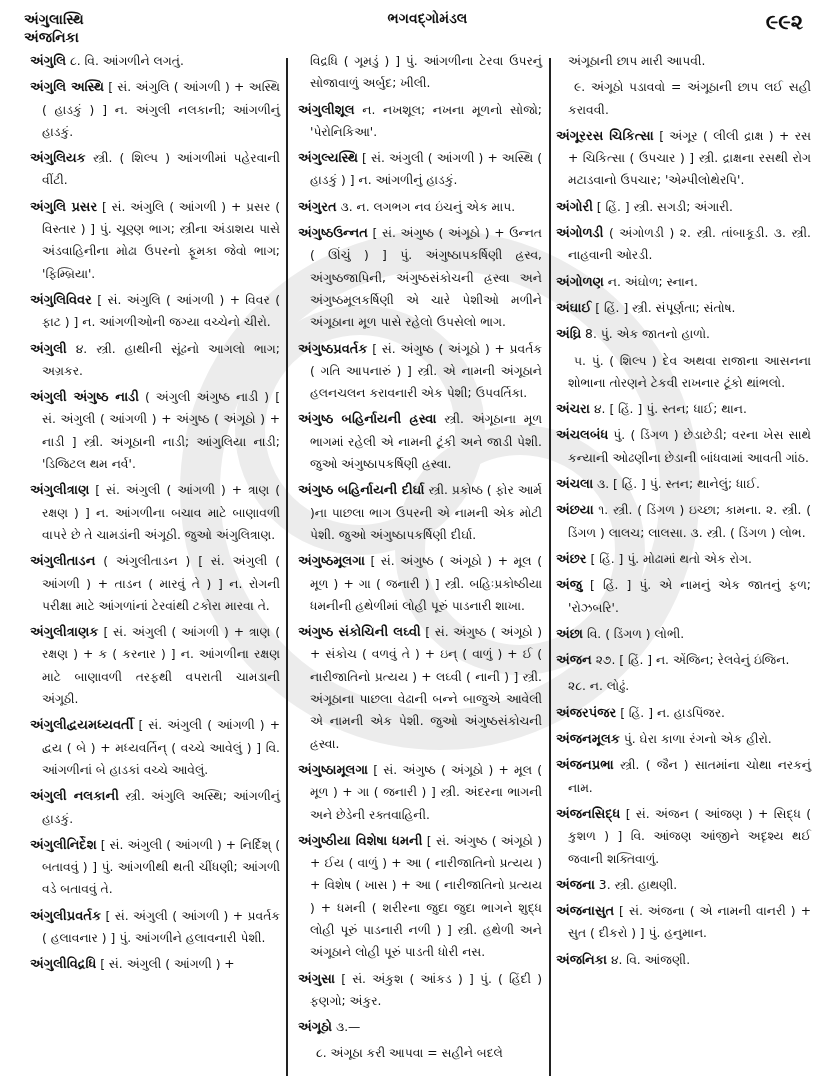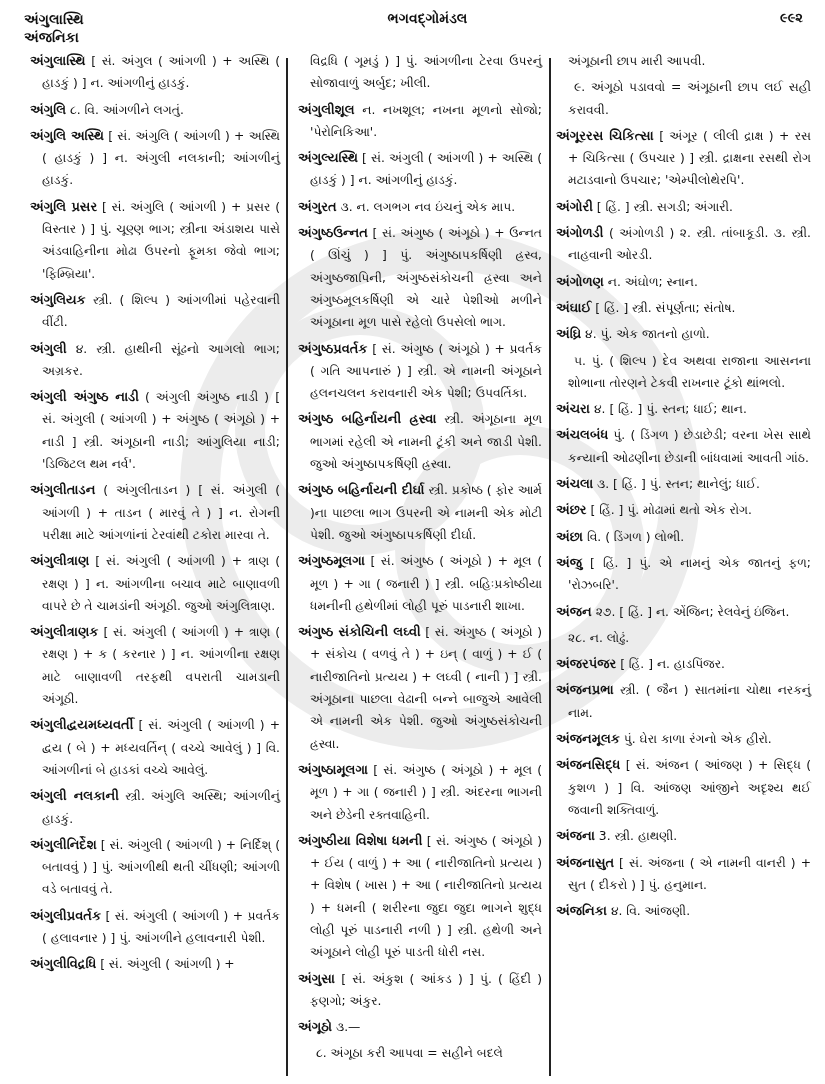--- a/index.html
+++ b/index.html
@@ -11,21 +11,21 @@
   }
   .watermark {
     position: absolute; left: 180px; top: 230px; width: 520px; height: 520px;
     pointer-events: none; opacity: 0.07;
   }
   .header {
     position: absolute; left: 0; top: 0; width: 825px; height: 52px;
   }
   .guide { position: absolute; left: 24px; top: 10px; font-size: 14px; font-weight: bold; line-height: 18px; }
   .title { position: absolute; left: 0; width: 825px; top: 10px; text-align: center; font-size: 14px; font-weight: bold; margin-left: 15px; }
-  .pageno { position: absolute; right: 22px; top: 10px; font-size: 13px; font-weight: bold; }
+  .pageno { position: absolute; right: 22px; top: 10px; font-size: 21px; font-weight: bold; }
   .columns { position: absolute; top: 50px; left: 0; width: 825px; height: 1034px; }
   .col {
     position: absolute; top: 0; bottom: 0;
     font-size: 12.3px; line-height: 22.3px; text-align: justify;
   }
   .col1 { left: 30px; width: 250px; }
   .col2 { left: 298px; width: 244px; }
   .col3 { left: 556px; width: 255px; }
   .rule { position: absolute; top: 8px; bottom: 8px; width: 1.5px; background: #222; }
   .rule1 { left: 286px; }
@@ -51,29 +51,29 @@
     <div>અંજનિકા</div>
   </div>
   <div class="title">ભગવદ્ગોમંડલ</div>
   <div class="pageno">૯૯૨</div>
 </div>
 
 <div class="columns">
   <div class="rule rule1"></div>
   <div class="rule rule2"></div>
   <div class="col col1">
-      <div class="entry"><span class="hw">અંગુલાસ્થિ</span> <span class="body">[ સં. અંગુલ ( આંગળી ) + અસ્થિ ( હાડકું ) ] ન. આંગળીનું હાડકું.</span></div>
       <div class="entry"><span class="hw">અંગુલિ</span> <span class="body">૮. વિ. આંગળીને લગતું.</span></div>
       <div class="entry"><span class="hw">અંગુલિ અસ્થિ</span> <span class="body">[ સં. અંગુલિ ( આંગળી ) + અસ્થિ ( હાડકું ) ] ન. અંગુલી નલકાની; આંગળીનું હાડકું.</span></div>
+      <div class="entry"><span class="hw">અંગુલિયક</span> <span class="body">સ્ત્રી. ( શિલ્પ ) આંગળીમાં પહેરવાની વીંટી.</span></div>
       <div class="entry"><span class="hw">અંગુલિ પ્રસર</span> <span class="body">[ સં. અંગુલિ ( આંગળી ) + પ્રસર ( વિસ્તાર ) ] પું. ચૂણ્ણ ભાગ; સ્ત્રીના અંડાશય પાસે અંડવાહિનીના મોઢા ઉપરનો ફૂમકા જેવો ભાગ; 'ફિમ્બ્રિયા'.</span></div>
-      <div class="entry"><span class="hw">અંગુલિયક</span> <span class="body">સ્ત્રી. ( શિલ્પ ) આંગળીમાં પહેરવાની વીંટી.</span></div>
+      <div class="entry"><span class="hw">અંગુલિવિવર</span> <span class="body">[ સં. અંગુલિ ( આંગળી ) + વિવર ( ફાટ ) ] ન. આંગળીઓની જગ્યા વચ્ચેનો ચીરો.</span></div>
       <div class="entry"><span class="hw">અંગુલી</span> <span class="body">૪. સ્ત્રી. હાથીની સૂંઢનો આગલો ભાગ; અગ્રકર.</span></div>
       <div class="entry"><span class="hw">અંગુલી અંગુષ્ઠ નાડી</span> <span class="body">( અંગુલી અંગુષ્ઠ નાડી ) [ સં. અંગુલી ( આંગળી ) + અંગુષ્ઠ ( અંગૂઠો ) + નાડી ] સ્ત્રી. અંગૂઠાની નાડી; આંગુલિયા નાડી; 'ડિજિટલ થમ નર્વ'.</span></div>
+      <div class="entry"><span class="hw">અંગુલીત્રાણ</span> <span class="body">[ સં. અંગુલી ( આંગળી ) + ત્રાણ ( રક્ષણ ) ] ન. આંગળીના બચાવ માટે બાણાવળી વાપરે છે તે ચામડાંની અંગૂઠી. જુઓ અંગુલિત્રાણ.</span></div>
       <div class="entry"><span class="hw">અંગુલીતાડન</span> <span class="body">( અંગુલીતાડન ) [ સં. અંગુલી ( આંગળી ) + તાડન ( મારવું તે ) ] ન. રોગની પરીક્ષા માટે આંગળાંનાં ટેરવાંથી ટકોરા મારવા તે.</span></div>
-      <div class="entry"><span class="hw">અંગુલીત્રાણ</span> <span class="body">[ સં. અંગુલી ( આંગળી ) + ત્રાણ ( રક્ષણ ) ] ન. આંગળીના બચાવ માટે બાણાવળી વાપરે છે તે ચામડાંની અંગૂઠી. જુઓ અંગુલિત્રાણ.</span></div>
       <div class="entry"><span class="hw">અંગુલીત્રાણક</span> <span class="body">[ સં. અંગુલી ( આંગળી ) + ત્રાણ ( રક્ષણ ) + ક ( કરનાર ) ] ન. આંગળીના રક્ષણ માટે બાણાવળી તરફથી વપરાતી ચામડાની અંગૂઠી.</span></div>
       <div class="entry"><span class="hw">અંગુલીદ્વયમધ્યવર્તી</span> <span class="body">[ સં. અંગુલી ( આંગળી ) + દ્વય ( બે ) + મધ્યવર્તિન્ ( વચ્ચે આવેલું ) ] વિ. આંગળીનાં બે હાડકાં વચ્ચે આવેલું.</span></div>
       <div class="entry"><span class="hw">અંગુલી નલકાની</span> <span class="body">સ્ત્રી. અંગુલિ અસ્થિ; આંગળીનું હાડકું.</span></div>
       <div class="entry"><span class="hw">અંગુલીનિર્દેશ</span> <span class="body">[ સં. અંગુલી ( આંગળી ) + નિર્દિશ્ ( બતાવવું ) ] પું. આંગળીથી થતી ચીંધણી; આંગળી વડે બતાવવું તે.</span></div>
       <div class="entry"><span class="hw">અંગુલીપ્રવર્તક</span> <span class="body">[ સં. અંગુલી ( આંગળી ) + પ્રવર્તક ( હલાવનાર ) ] પું. આંગળીને હલાવનારી પેશી.</span></div>
       <div class="entry"><span class="hw">અંગુલીવિદ્રધિ</span> <span class="body">[ સં. અંગુલી ( આંગળી ) +</span></div>
     </div>
   <div class="col col2">
       <div class="entry cont"><span class="body">વિદ્રધિ ( ગૂમડું ) ] પું. આંગળીના ટેરવા ઉપરનું સોજાવાળું અર્બુદ; ખીલી.</span></div>
       <div class="entry"><span class="hw">અંગુલીશૂલ</span> <span class="body">ન. નખશૂલ; નખના મૂળનો સોજો; 'પેરોનિકિઆ'.</span></div>
@@ -92,31 +92,32 @@
       <div class="entry sub"><span class="body">૮. અંગૂઠા કરી આપવા = સહીને બદલે</span></div>
     </div>
   <div class="col col3">
       <div class="entry cont"><span class="body">અંગૂઠાની છાપ મારી આપવી.</span></div>
       <div class="entry sub"><span class="body">૯. અંગૂઠો પડાવવો = અંગૂઠાની છાપ લઈ સહી કરાવવી.</span></div>
       <div class="entry"><span class="hw">અંગૂરરસ ચિકિત્સા</span> <span class="body">[ અંગૂર ( લીલી દ્રાક્ષ ) + રસ + ચિકિત્સા ( ઉપચાર ) ] સ્ત્રી. દ્રાક્ષના રસથી રોગ મટાડવાનો ઉપચાર; 'એમ્પીલોથેરપિ'.</span></div>
       <div class="entry"><span class="hw">અંગોરી</span> <span class="body">[ હિં. ] સ્ત્રી. સગડી; અંગારી.</span></div>
       <div class="entry"><span class="hw">અંગોળડી</span> <span class="body">( અંગોળડી ) ૨. સ્ત્રી. તાંબાકૂડી. ૩. સ્ત્રી. નાહવાની ઓરડી.</span></div>
       <div class="entry"><span class="hw">અંગોળણ</span> <span class="body">ન. અંઘોળ; સ્નાન.</span></div>
       <div class="entry"><span class="hw">અંઘાઈ</span> <span class="body">[ હિં. ] સ્ત્રી. સંપૂર્ણતા; સંતોષ.</span></div>
-      <div class="entry"><span class="hw">અંઘ્રિ</span> <span class="body">૪. પું. એક જાતનો હાળો.</span></div>
+      <div class="entry"><span class="hw">અંઘ્રિ</span> <span class="body">8. પું. એક જાતનો હાળો.</span></div>
       <div class="entry sub"><span class="body">૫. પું. ( શિલ્પ ) દેવ અથવા રાજાના આસનના શોભાના તોરણને ટેકવી રાખનાર ટૂંકો થાંભલો.</span></div>
       <div class="entry"><span class="hw">અંચરા</span> <span class="body">૪. [ હિં. ] પું. સ્તન; ધાઈ; થાન.</span></div>
       <div class="entry"><span class="hw">અંચલબંધ</span> <span class="body">પું. ( ડિંગળ ) છેડાછેડી; વરના ખેસ સાથે કન્યાની ઓઢણીના છેડાની બાંધવામાં આવતી ગાંઠ.</span></div>
       <div class="entry"><span class="hw">અંચલા</span> <span class="body">૩. [ હિં. ] પું. સ્તન; થાનેલું; ધાઈ.</span></div>
+      <div class="entry"><span class="hw">અંછયા</span> <span class="body">૧. સ્ત્રી. ( ડિંગળ ) ઇચ્છા; કામના. ૨. સ્ત્રી. ( ડિંગળ ) લાલચ; લાલસા. ૩. સ્ત્રી. ( ડિંગળ ) લોભ.</span></div>
       <div class="entry"><span class="hw">અંછર</span> <span class="body">[ હિં. ] પું. મોઢામાં થતો એક રોગ.</span></div>
+      <div class="entry"><span class="hw">અંજુ</span> <span class="body">[ હિં. ] પું. એ નામનું એક જાતનું ફળ; 'રોઝબરિ'.</span></div>
       <div class="entry"><span class="hw">અંછા</span> <span class="body">વિ. ( ડિંગળ ) લોભી.</span></div>
-      <div class="entry"><span class="hw">અંજુ</span> <span class="body">[ હિં. ] પું. એ નામનું એક જાતનું ફળ; 'રોઝબરિ'.</span></div>
       <div class="entry"><span class="hw">અંજન</span> <span class="body">૨૭. [ હિં. ] ન. એંજિન; રેલવેનું ઇંજિન.</span></div>
       <div class="entry cont"><span class="body">૨૮. ન. લોઢું.</span></div>
       <div class="entry"><span class="hw">અંજરપંજર</span> <span class="body">[ હિં. ] ન. હાડપિંજર.</span></div>
+      <div class="entry"><span class="hw">અંજનમૂલક</span> <span class="body">પું. ઘેરા કાળા રંગનો એક હીરો.</span></div>
       <div class="entry"><span class="hw">અંજનપ્રભા</span> <span class="body">સ્ત્રી. ( જૈન ) સાતમાંના ચોથા નરકનું નામ.</span></div>
-      <div class="entry"><span class="hw">અંજનમૂલક</span> <span class="body">પું. ઘેરા કાળા રંગનો એક હીરો.</span></div>
       <div class="entry"><span class="hw">અંજનસિદ્ધ</span> <span class="body">[ સં. અંજન ( આંજણ ) + સિદ્ધ ( કુશળ ) ] વિ. આંજણ આંજીને અદૃશ્ય થઈ જવાની શક્તિવાળું.</span></div>
       <div class="entry"><span class="hw">અંજના</span> <span class="body">3. સ્ત્રી. હાથણી.</span></div>
       <div class="entry"><span class="hw">અંજનાસુત</span> <span class="body">[ સં. અંજના ( એ નામની વાનરી ) + સુત ( દીકરો ) ] પું. હનુમાન.</span></div>
       <div class="entry"><span class="hw">અંજનિકા</span> <span class="body">૪. વિ. આંજણી.</span></div>
     </div>
 </div>
 
 </body></html>

